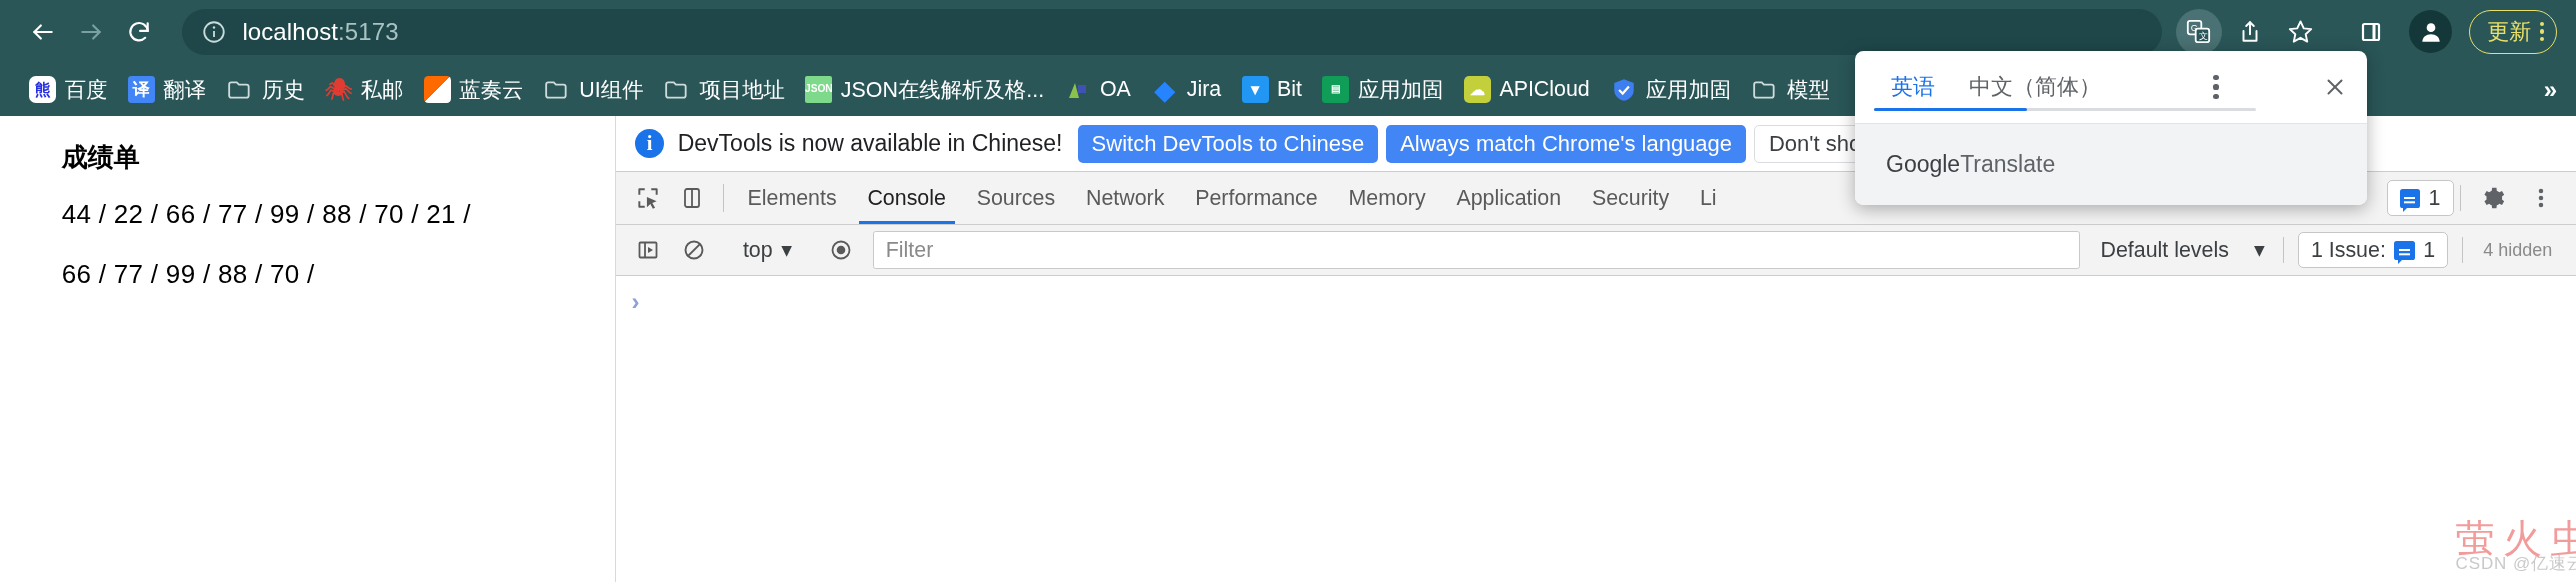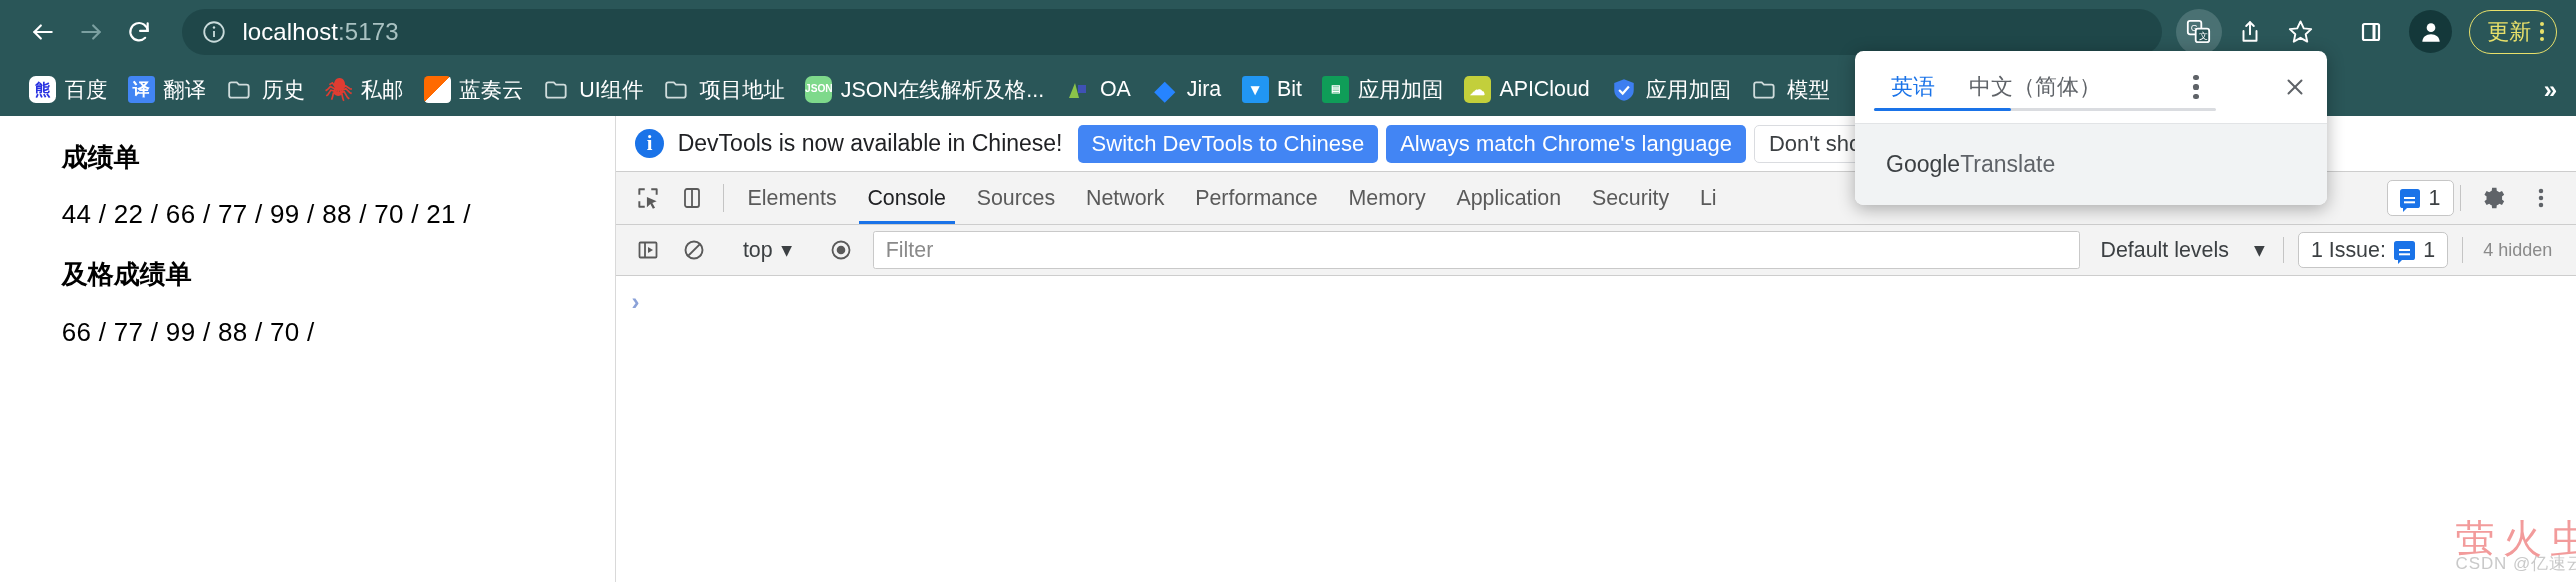--- a/index.html
+++ b/index.html
@@ -118,21 +118,21 @@
     font-size: 16px; font-weight: bold;
     border-radius: 4.3px;
     line-height: 1;
     overflow: hidden;
   }
   .ico-baidu { background:#ffffff; color:#2932e1; border-radius:6.8px; }
   .ico-fanyi { background:#4285f4; color:#ffffff; border-radius:3.4px; font-size:17px; }
   .ico-folder { color:#cfdcdc; }
   .ico-simail { background:transparent; color:#e03c31; font-size:22px;}
   .ico-lanzou { background:linear-gradient(135deg,#ff6a00 50%,#ffffff 50%); }
-  .ico-json { background:#7ed98b; color:#ffffff; font-size:10.2px; border-radius:7px;}
+  .ico-json { background:#7ed98b; color:#ffffff; font-size:10.2px; border-radius:2px;}
   .ico-oa { background:transparent; }
   .ico-jira { color:#2684ff; font-size:26px;}
   .ico-bit { background:#2196f3; color:#ffffff; border-radius:3.4px; font-size:15.4px;}
   .ico-docs { background:#0f9d58; color:#ffffff; border-radius:3.4px; font-size:10.2px;}
   .ico-apicloud { background:#c3cf3b; color:#ffffff; border-radius:5.1px; font-size:15.4px;}
   .ico-shield { color:#3d7ef0; font-size:26px; }
   #bookmarks-overflow {
     position: absolute;
     right: 19px; top: 50%; transform: translateY(-50%);
     color: #ffffff; font-size: 24px; font-weight: bold;
@@ -348,21 +348,21 @@
   #watermark .small {
     font-size: 17px; color:#c9c9c9;
     margin-top:-13.7px;
     letter-spacing:0.9px;
   }
 
   
   #translate-popup {
     position: absolute;
     left: 1855px; top: 51px;
-    width: 472px;
+    width: 512px;
     background: #ffffff;
     border-radius: 8.5px;
     box-shadow: 0 3.4px 17px rgba(0,0,0,.30);
     z-index: 50;
     overflow: hidden;
   }
   #tp-head {
     display:flex; align-items:center;
     height: 72px;
     padding: 0 12px 0 19px;
@@ -563,21 +563,20 @@
       </div>
     <div id="bookmarks-overflow">»</div>
   </div>
 </div>
 
 <div id="content-area">
 
   <div id="webpage">
     <h3>成绩单</h3>
     <p>44 / 22 / 66 / 77 / 99 / 88 / 70 / 21 /</p>
-    <h3>及格成绩单</h3>
     <p>66 / 77 / 99 / 88 / 70 /</p>
   </div>
 
   <div id="devtools">
 
     <div id="infobar">
       <span id="infobar-icon">i</span>
       <span id="infobar-text">DevTools is now available in Chinese!</span>
       <div class="infobar-btn primary">Switch DevTools to Chinese</div>
       <div class="infobar-btn primary">Always match Chrome's language</div>

